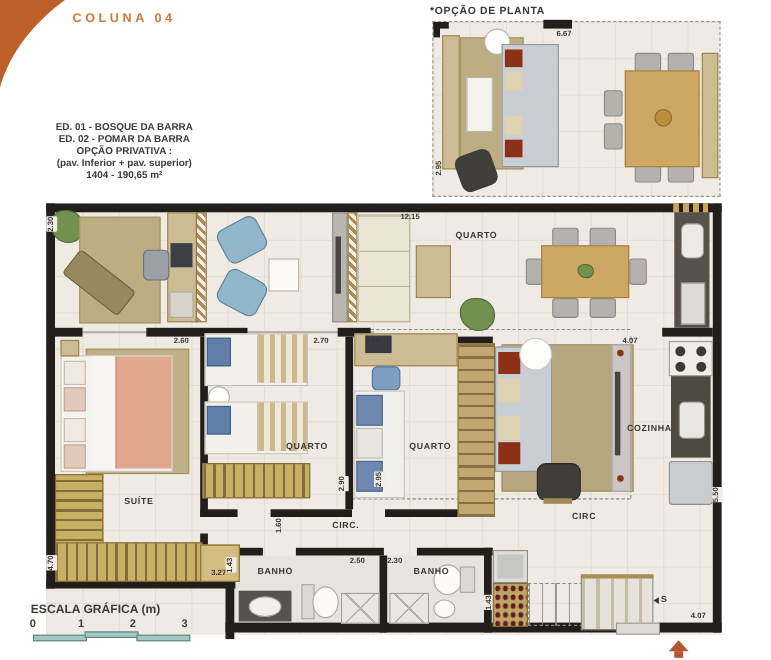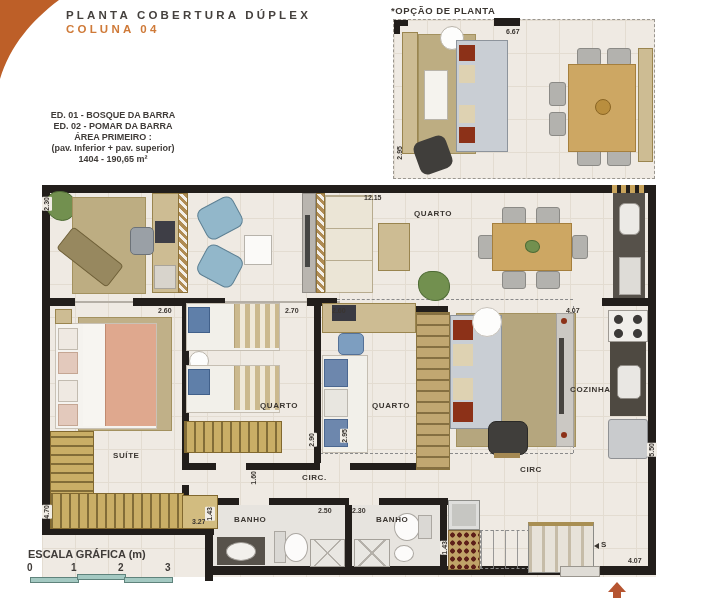--- a/index.html
+++ b/index.html
@@ -37,28 +37,27 @@
 </head>
 <body>
 
 <div class="canvas">
 
   <svg class="abs" style="left:0;top:0;" width="62" height="82">
     <path d="M0 0 H59 C32 20 10 46 0 79 Z" fill="#bd5f28"></path>
   </svg>
 
   <div class="abs" style="left:66px;top:9px;">
-    <div class="hdr1">PLANTA COBERTURA DÚPLEX</div>
     <div class="hdr2" style="margin-top:2px;">COLUNA 04</div>
   </div>
 
   <div class="abs" style="left:38px;top:110px;width:150px;text-align:center;font-weight:bold;font-size:9px;line-height:11px;color:#3f3b38;">
     <div>ED. 01 - BOSQUE DA BARRA</div>
     <div>ED. 02 - POMAR DA BARRA</div>
-    <div>ÁREA PRIMEIRO :</div>
+    <div>OPÇÃO PRIVATIVA :</div>
     <div>(pav. Inferior + pav. superior)</div>
     <div>1404 - 190,65 m²</div>
   </div>
 
   <div class="abs rlabel" style="left:391px;top:5px;font-size:9.5px;">*OPÇÃO DE PLANTA</div>
   <div class="abs floor" style="left:393px;top:19px;width:260px;height:158px;border:1px dashed #9a968f;">
     <div class="wall" style="left:0;top:0;width:14px;height:6px;"></div>
     <div class="wall" style="left:0;top:0;width:6px;height:14px;"></div>
     <div class="wall" style="left:100px;top:-2px;width:26px;height:8px;"></div>
     <div class="dim" style="left:112px;top:8px;">6.67</div>

